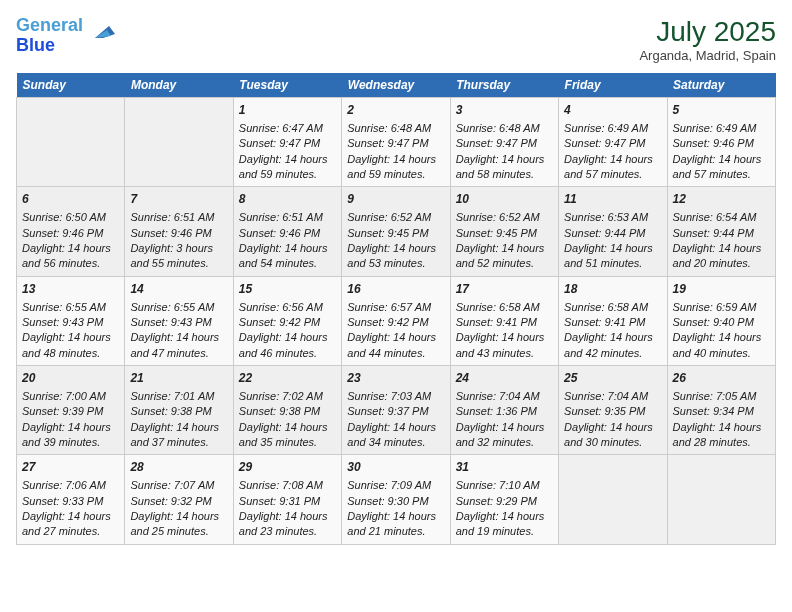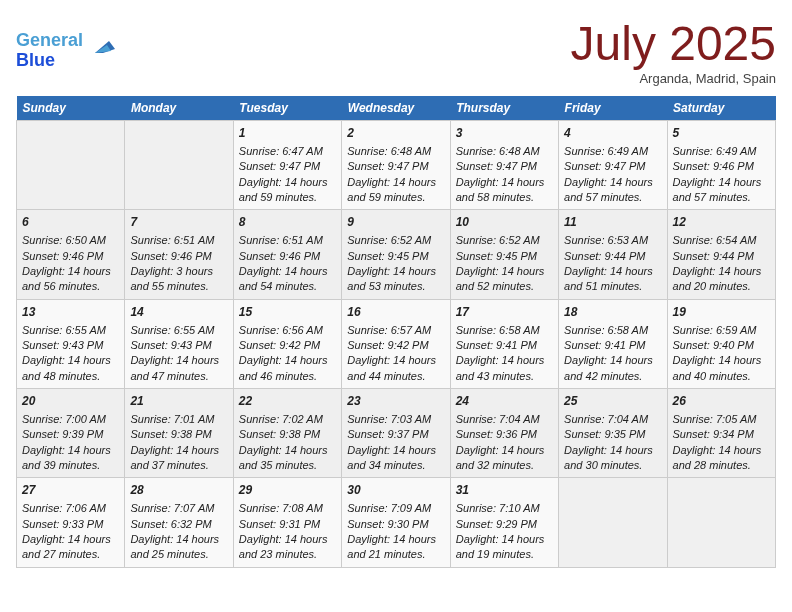--- a/index.html
+++ b/index.html
@@ -6,42 +6,42 @@
     body {
       font-family: Arial, sans-serif;
       background: #fff;
       width: 792px;
       min-height: 612px;
       padding: 16px;
     }
     .header {
       display: flex;
       justify-content: space-between;
-      align-items: center;
+      align-items: flex-start;
       margin-bottom: 10px;
     }
     .logo {
       display: flex;
       align-items: center;
     }
     .logo-text {
       font-size: 18px;
       font-weight: bold;
       color: #1a4a8a;
       line-height: 1.1;
     }
     .logo-text span {
       color: #4a9fd4;
     }
     .title-block {
       text-align: right;
     }
     .month-title {
-      font-size: 48px;
-      color: #7f1d1d;
+      font-size: 28px;
+      color: #14532d;
       font-weight: normal;
     }
     .location {
       font-size: 13px;
       color: #444;
     }
     table {
       width: 100%;
       border-collapse: collapse;
       font-size: 11px;
@@ -261,21 +261,21 @@
         </td>
         <td>
           <span class="day-num">23</span>
           <div>Sunrise: 7:03 AM</div>
           <div>Sunset: 9:37 PM</div>
           <div>Daylight: 14 hours and 34 minutes.</div>
         </td>
         <td>
           <span class="day-num">24</span>
           <div>Sunrise: 7:04 AM</div>
-          <div>Sunset: 9:36 PM</div>
+          <div>Sunset: 1:36 PM</div>
           <div>Daylight: 14 hours and 32 minutes.</div>
         </td>
         <td>
           <span class="day-num">25</span>
           <div>Sunrise: 7:04 AM</div>
           <div>Sunset: 9:35 PM</div>
           <div>Daylight: 14 hours and 30 minutes.</div>
         </td>
         <td>
           <span class="day-num">26</span>
@@ -287,21 +287,21 @@
       <tr>
         <td>
           <span class="day-num">27</span>
           <div>Sunrise: 7:06 AM</div>
           <div>Sunset: 9:33 PM</div>
           <div>Daylight: 14 hours and 27 minutes.</div>
         </td>
         <td>
           <span class="day-num">28</span>
           <div>Sunrise: 7:07 AM</div>
-          <div>Sunset: 6:32 PM</div>
+          <div>Sunset: 9:32 PM</div>
           <div>Daylight: 14 hours and 25 minutes.</div>
         </td>
         <td>
           <span class="day-num">29</span>
           <div>Sunrise: 7:08 AM</div>
           <div>Sunset: 9:31 PM</div>
           <div>Daylight: 14 hours and 23 minutes.</div>
         </td>
         <td>
           <span class="day-num">30</span>

